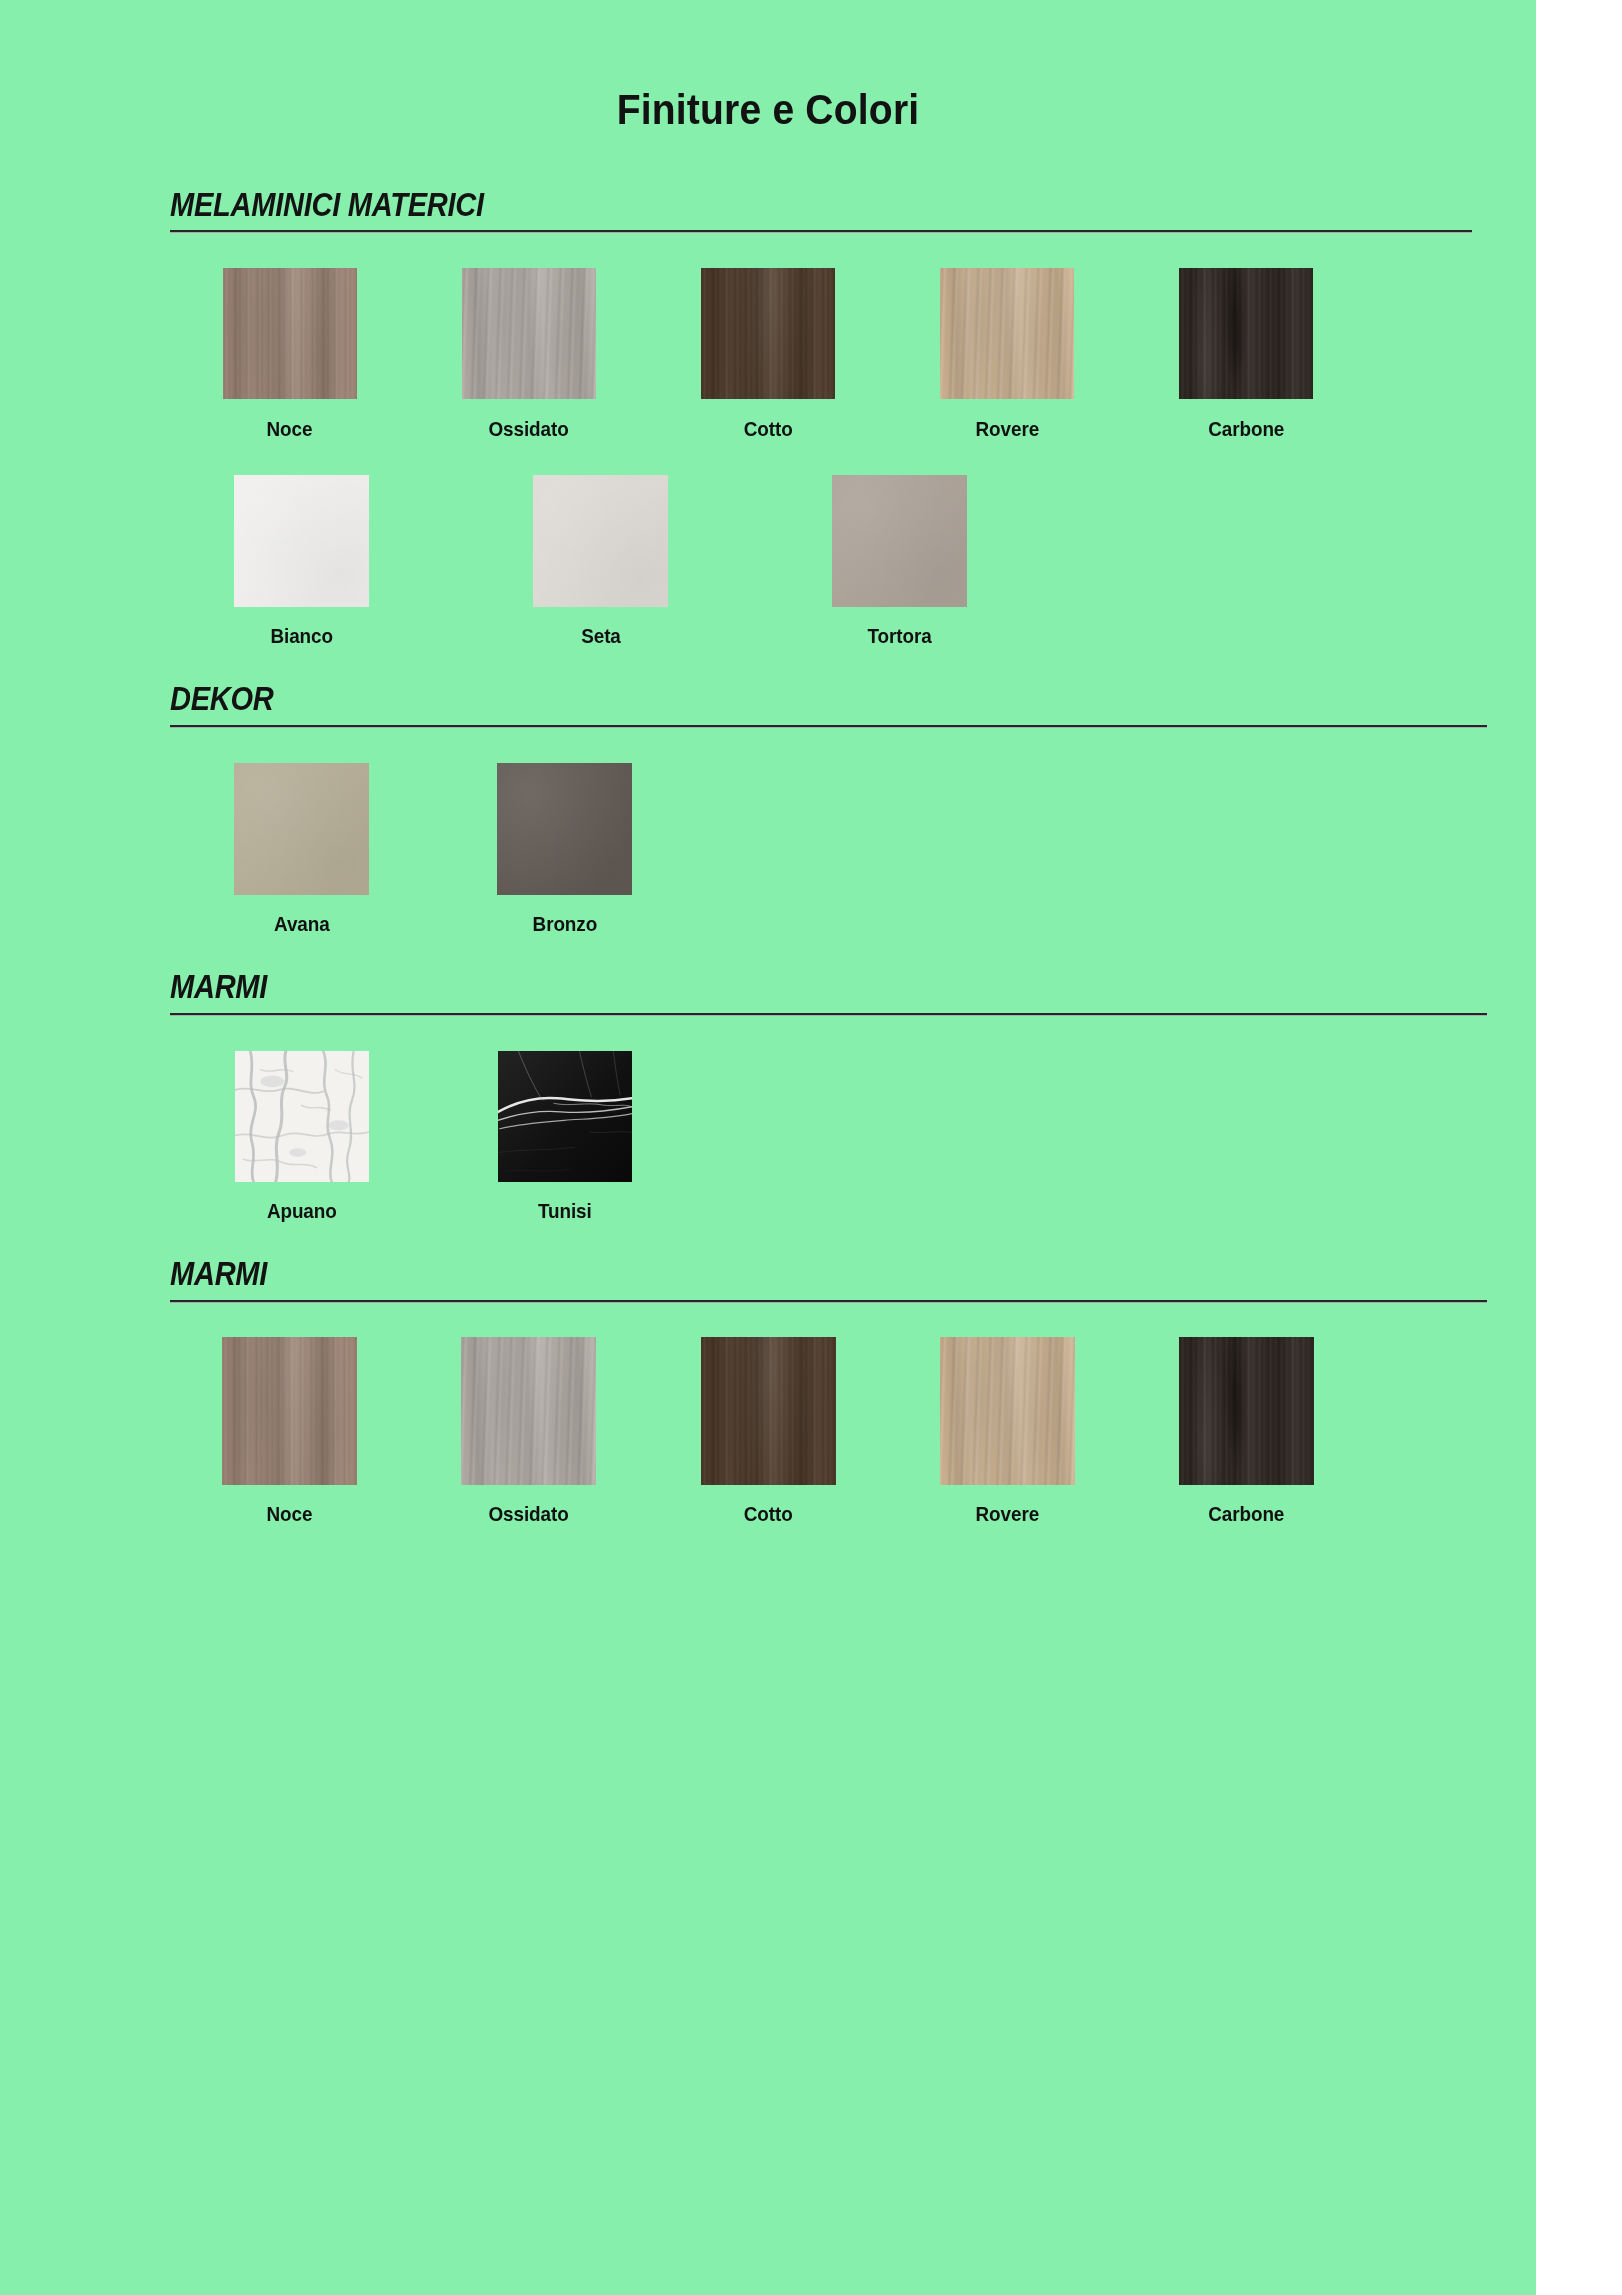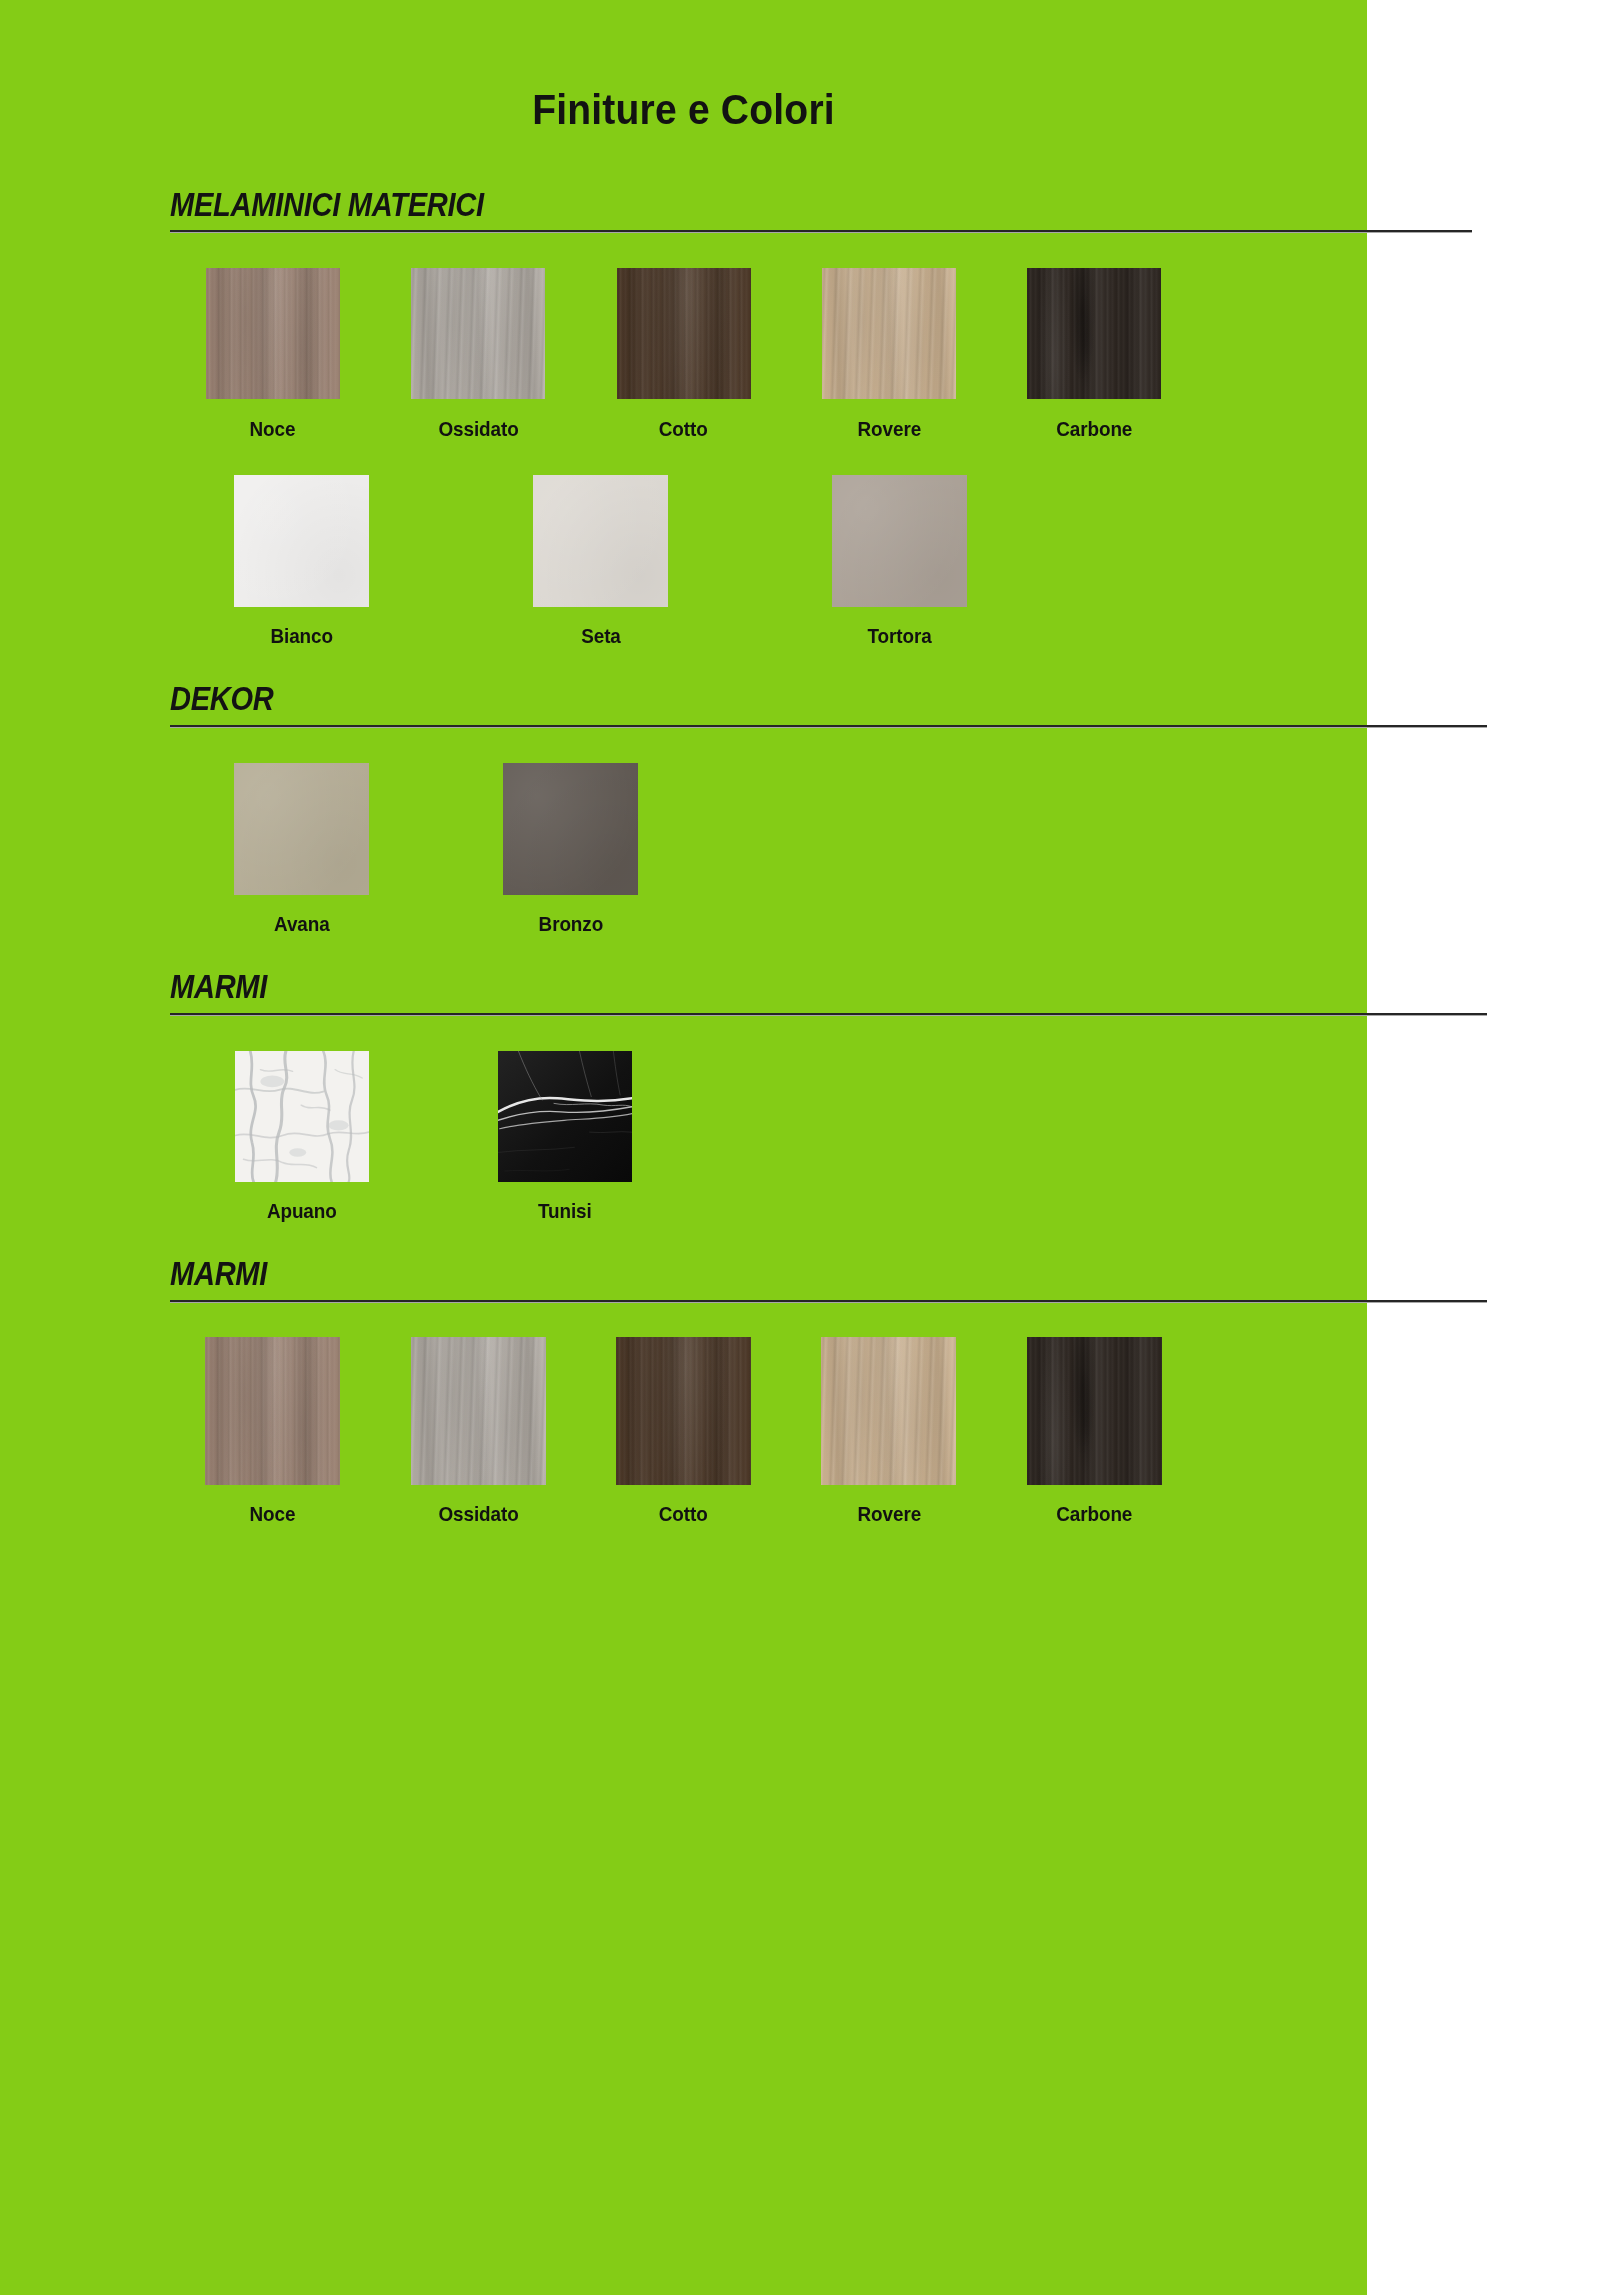--- a/index.html
+++ b/index.html
@@ -9,25 +9,25 @@
   }
   body {
     width: 1623px;
     min-height: 2295px;
     font-family: "Liberation Sans", "DejaVu Sans", sans-serif;
     color: #111111;
     -webkit-font-smoothing: antialiased;
   }
   .page {
     position: relative;
-    width: 1367px;
+    width: 1536px;
     min-height: 2295px;
     box-sizing: border-box;
     padding: 0 156px 0 156px;
-    background: #84cc16;
+    background: #86efac;
   }
 
   
   .doc-title {
     text-align: center;
     font-size: 42px;
     font-weight: bold;
     letter-spacing: 0.2px;
     color: #121212;
     padding-top: 86px;
@@ -264,21 +264,21 @@
 
     </div>
   </div>
 
   <div class="section" style="margin-top:36px;">
     <div class="section-head">
       <span class="section-title">DEKOR</span>
       <div class="section-rule" style="width:1317px;"></div>
     </div>
 
-    <div class="swatch-row row-dekor" style="margin-top:35px;gap:6px;">
+    <div class="swatch-row row-dekor" style="margin-top:35px;">
 
       <div class="swatch-cell">
         <div class="swatch" style="background:#b5ad96;">
           <div class="matte"></div>
         </div>
         <div class="swatch-label">Avana</div>
       </div>
 
 
       <div class="swatch-cell">

